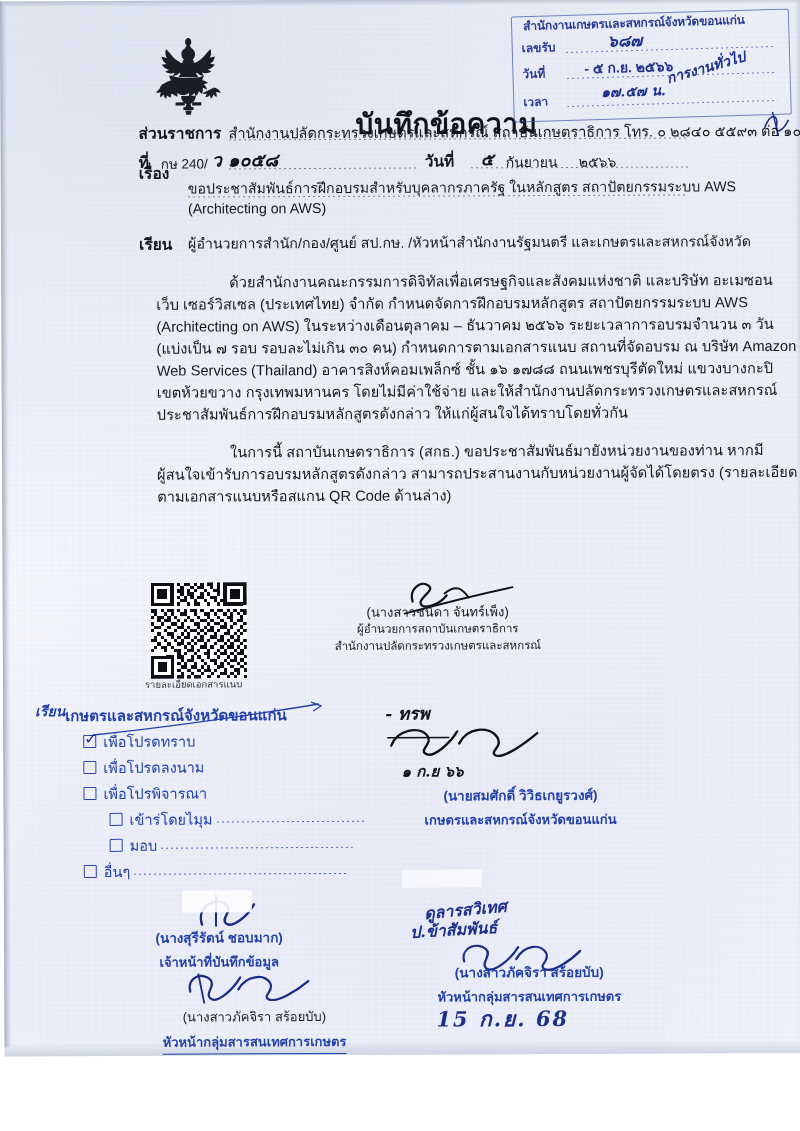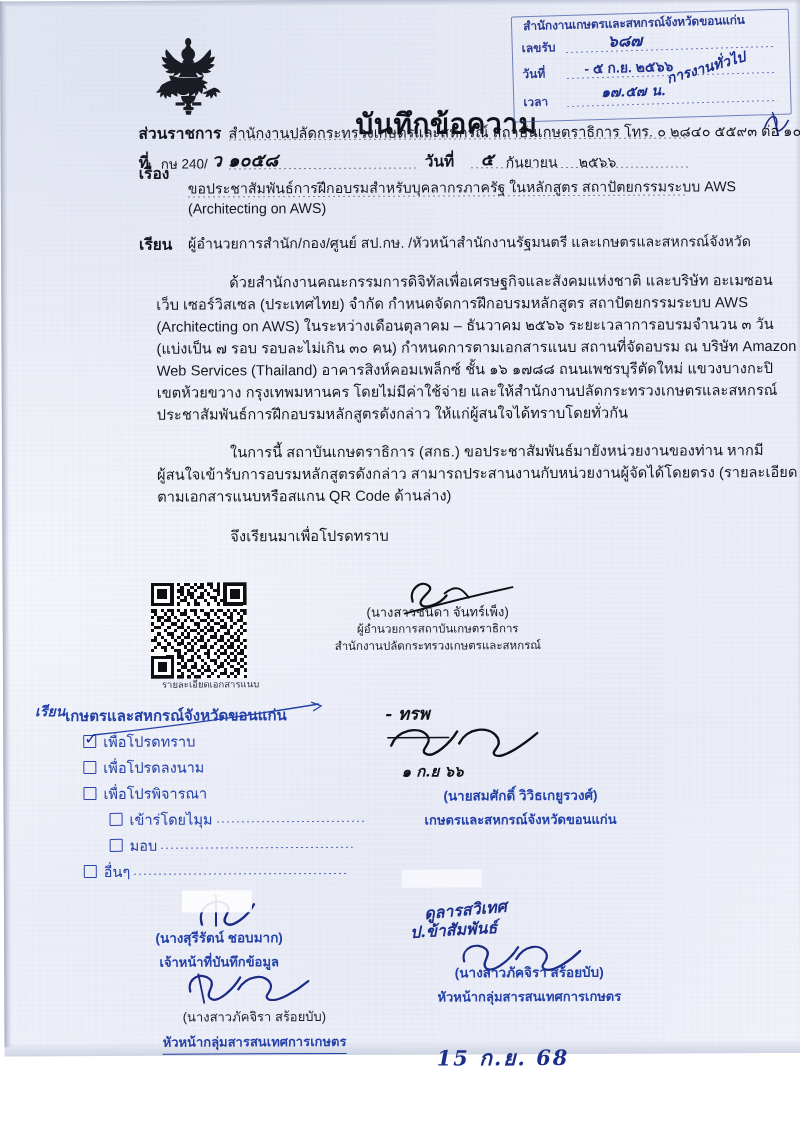--- a/index.html
+++ b/index.html
@@ -89,21 +89,21 @@
   }
 
   
   .body-line {
     position:absolute; font-size:14.6px; color:#14161d; white-space:nowrap;
     letter-spacing:.05px;
   }
 
   
   #qr-wrap { position:absolute; left:148px; top:582px; width:96px; height:96px; background:#fff; }
-  #qr-cap { position:absolute; left:142px; top:676px; font-size:9.5px; color:#2a2e3a;margin-left:17px; }
+  #qr-cap { position:absolute; left:142px; top:676px; font-size:9.5px; color:#2a2e3a; }
 
   
   .sig-center { position:absolute; text-align:center; }
   .sig-name { font-size:13px; color:#16181f; }
   .sig-role { font-size:11.5px; color:#16181f; }
 
   
   #routing { position:absolute; left:32px; top:703px; width:330px; color:#2340a8; }
   #routing .r-head { position:absolute; left:30px; top:0; font-size:15px; font-weight:700; white-space:nowrap; }
   .cbrow { position:absolute; font-size:14.5px; white-space:nowrap; }
@@ -218,21 +218,20 @@
   <div class="body-line" style="left:155px; top:314px;">(Architecting on AWS) ในระหว่างเดือนตุลาคม – ธันวาคม ๒๕๖๖ ระยะเวลาการอบรมจำนวน ๓ วัน</div>
   <div class="body-line" style="left:155px; top:336px;">(แบ่งเป็น ๗ รอบ รอบละไม่เกิน ๓๐ คน) กำหนดการตามเอกสารแนบ สถานที่จัดอบรม ณ บริษัท Amazon</div>
   <div class="body-line" style="left:155px; top:358px;">Web Services (Thailand) อาคารสิงห์คอมเพล็กซ์ ชั้น ๑๖ ๑๗๘๘ ถนนเพชรบุรีตัดใหม่ แขวงบางกะปิ</div>
   <div class="body-line" style="left:155px; top:380px;">เขตห้วยขวาง กรุงเทพมหานคร โดยไม่มีค่าใช้จ่าย และให้สำนักงานปลัดกระทรวงเกษตรและสหกรณ์</div>
   <div class="body-line" style="left:155px; top:402px;">ประชาสัมพันธ์การฝึกอบรมหลักสูตรดังกล่าว ให้แก่ผู้สนใจได้ทราบโดยทั่วกัน</div>
 
   <div class="body-line" style="left:228px; top:440px;">ในการนี้ สถาบันเกษตราธิการ (สกธ.) ขอประชาสัมพันธ์มายังหน่วยงานของท่าน หากมี</div>
   <div class="body-line" style="left:155px; top:462px;">ผู้สนใจเข้ารับการอบรมหลักสูตรดังกล่าว สามารถประสานงานกับหน่วยงานผู้จัดได้โดยตรง (รายละเอียด</div>
   <div class="body-line" style="left:155px; top:484px;">ตามเอกสารแนบหรือสแกน QR Code ด้านล่าง)</div>
 
-  <div class="body-line" style="left:228px; top:524px;">จึงเรียนมาเพื่อโปรดทราบ</div>
 
   <div id="qr-wrap">
     <svg viewBox="0 0 29 29" width="96" height="96" shape-rendering="crispEdges">
       <rect width="29" height="29" fill="#fff"></rect>
       <g fill="#0d0f14">
         <path d="M0 0h7v7H0zm1 1v5h5V1z"></path>
           <rect x="2" y="2" width="3" height="3"></rect>
         <path d="M22 0h7v7h-7zm1 1v5h5V1z"></path>
           <rect x="24" y="2" width="3" height="3"></rect>
         <path d="M0 22h7v7H0zm1 1v5h5v-5z"></path>
@@ -566,17 +565,17 @@
   <svg class="scribble" style="left:452px; top:938px; width:130px; height:40px;" viewBox="0 0 130 40">
     <path d="M8 24 C4 10, 22 4, 30 12 C36 18, 24 26, 30 31 C38 37, 56 20, 62 10" stroke="#1b2b86" stroke-width="2.2" fill="none" stroke-linecap="round"></path>
     <path d="M60 22 C68 8, 84 6, 90 16 C94 24, 82 28, 88 32 C96 36, 114 24, 124 14" stroke="#1b2b86" stroke-width="2.2" fill="none" stroke-linecap="round"></path>
   </svg>
 
   <div class="bsig" style="left:380px; top:962px; width:290px;">
     <div class="bname">(นางสาวภัคจิรา  สร้อยบับ)</div>
     <div class="brole" style="margin-top:3px;">หัวหน้ากลุ่มสารสนเทศการเกษตร</div>
   </div>
 
-  <div class="hand" style="position:absolute; left:432px; top:1042px; font-size:21px; letter-spacing:2px;">15 ก.ย. 68</div>
+  <div class="hand" style="position:absolute; left:432px; top:1003px; font-size:21px; letter-spacing:2px;">15 ก.ย. 68</div>
 
   <div style="position:absolute; left:178px; top:890px; width:70px; height:22px; background:#fdfdfe; opacity:.9;"></div>
   <div style="position:absolute; left:398px; top:870px; width:80px; height:18px; background:#fbfbfd; opacity:.75;"></div>
 </div>
 
 </body></html>

